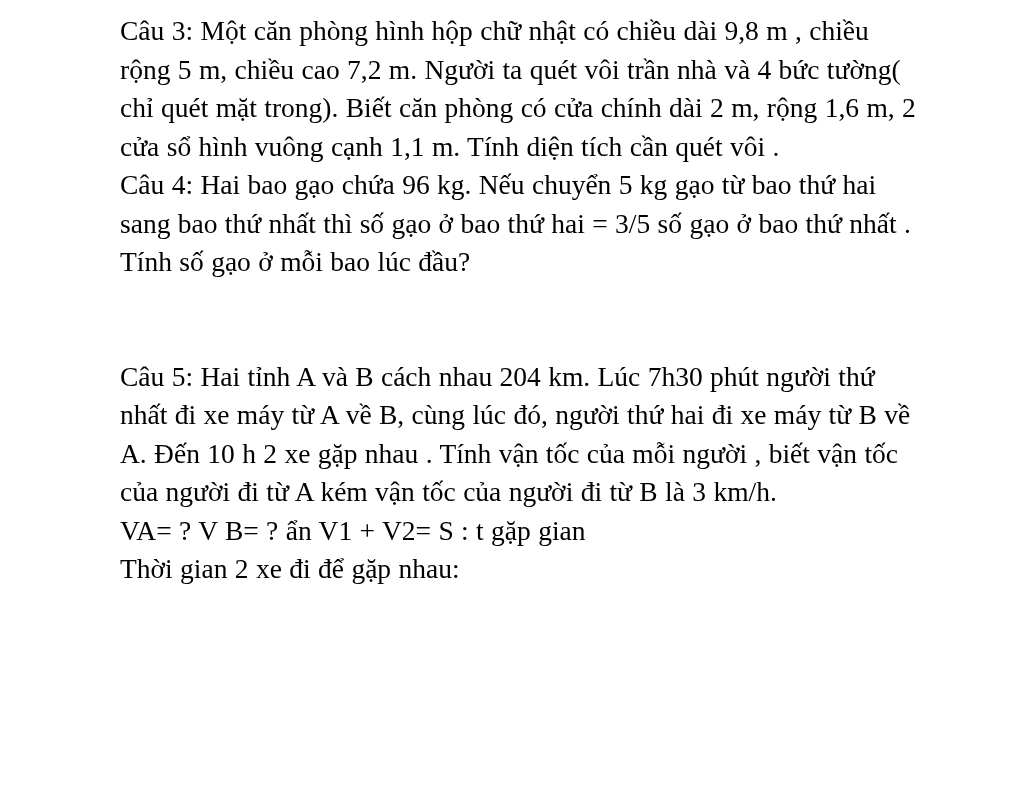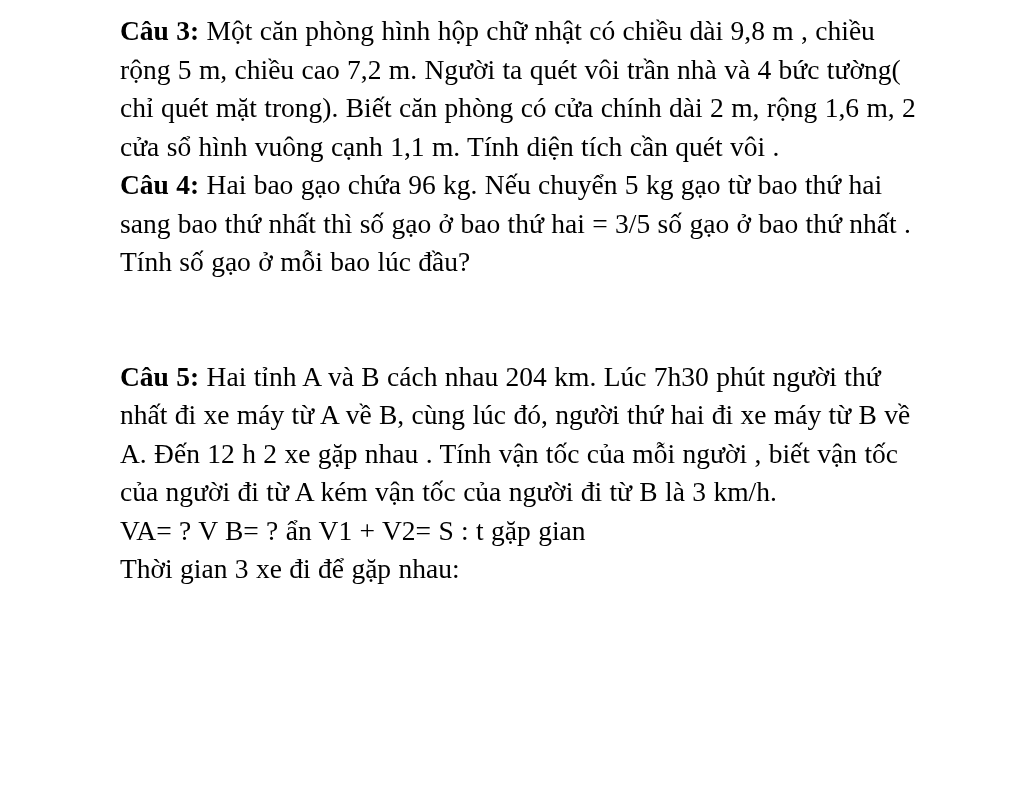--- a/index.html
+++ b/index.html
@@ -29,40 +29,40 @@
     font-size: 27.5px;
     line-height: 38.5px;
     text-align: left;
     word-spacing: 0.5px;
   }
   p.spacer {
     margin: 0;
     height: 38px;
   }
   .lbl {
-    font-weight: bold;
+    font-weight: normal;
     margin-top: 37px;
   }
 </style>
 </head>
 <body>
 
 <div class="page">
 
   <div class="doc-body">
 
     <p class="para"><span class="lbl">Câu 3:</span><span> Một căn phòng hình hộp chữ nhật có chiều dài 9,8 m , chiều rộng 5 m, chiều cao 7,2 m. Người ta quét vôi trần nhà và 4 bức tường( chỉ quét mặt trong). Biết căn phòng có cửa chính dài 2 m, rộng 1,6 m, 2 cửa sổ hình vuông cạnh 1,1 m. Tính diện tích cần quét vôi .</span></p>
 
     <p class="para"><span class="lbl">Câu 4:</span><span> Hai bao gạo chứa 96 kg. Nếu chuyển 5 kg gạo từ bao thứ hai  sang bao thứ nhất thì số gạo ở bao thứ hai = 3/5 số gạo ở bao thứ nhất . Tính số gạo ở mỗi bao lúc đầu?</span></p>
 
     <p class="spacer"></p>
 
 
     <p class="spacer"></p>
 
-    <p class="para"><span class="lbl">Câu 5:</span><span> Hai tỉnh A và B cách nhau 204 km. Lúc 7h30 phút người thứ nhất đi xe máy từ A về B, cùng lúc đó, người thứ hai đi xe máy từ B về A. Đến 12 h 2 xe gặp nhau . Tính vận tốc của mỗi người , biết vận tốc của người đi từ A kém vận tốc của người đi từ B là 3 km/h.</span></p>
+    <p class="para"><span class="lbl">Câu 5:</span><span> Hai tỉnh A và B cách nhau 204 km. Lúc 7h30 phút người thứ nhất đi xe máy từ A về B, cùng lúc đó, người thứ hai đi xe máy từ B về A. Đến 10 h 2 xe gặp nhau . Tính vận tốc của mỗi người , biết vận tốc của người đi từ A kém vận tốc của người đi từ B là 3 km/h.</span></p>
 
     <p class="para"><span>VA= ?  V B= ? ẩn V1 + V2= S : t gặp gian</span></p>
 
-    <p class="para"><span>Thời gian 3 xe đi để gặp nhau:</span></p>
+    <p class="para"><span>Thời gian 2 xe đi để gặp nhau:</span></p>
 
   </div>
 </div>
 
 </body></html>

